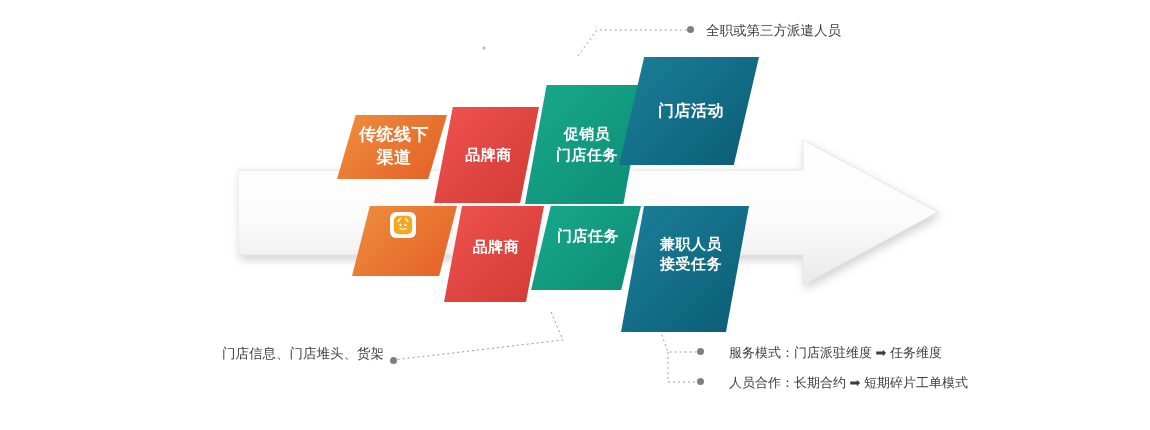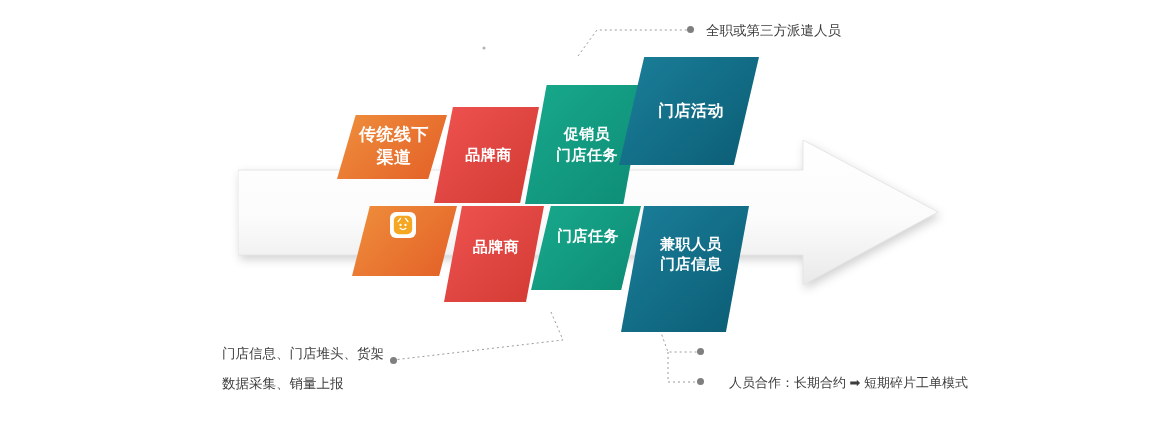--- a/index.html
+++ b/index.html
@@ -194,28 +194,28 @@
         <div>门店任务</div>
       </div>
     </div>
 
     <div class="par" style="left:621px; top:206px; width:128px; height:126px;
                 clip-path: polygon(18% 0, 100% 0, 82% 100%, 0% 100%);
                 background: linear-gradient(135deg,#1b7f9a,#0b5c74);
                 font-size:15px;">
       <div class="lbl" style="margin-top:-30px;margin-left:8px;">
         <div>兼职人员</div>
-        <div>门店信息</div>
+        <div>接受任务</div>
       </div>
     </div>
 
   </div>
 
   <div class="note" style="left:706px; top:22px;">全职或第三方派遣人员</div>
 
   <div class="note" style="left:222px; top:345px;">门店信息、门店堆头、货架</div>
 
-  <div class="note" style="left:222px; top:375px;">数据采集、销量上报</div>
-
+
+  <div class="note small" style="left:729px; top:344px;">服务模式：门店派驻维度 ➡ 任务维度</div>
 
   <div class="note small" style="left:729px; top:374px;">人员合作：长期合约 ➡ 短期碎片工单模式</div>
 
 </div>
 
 </body></html>

